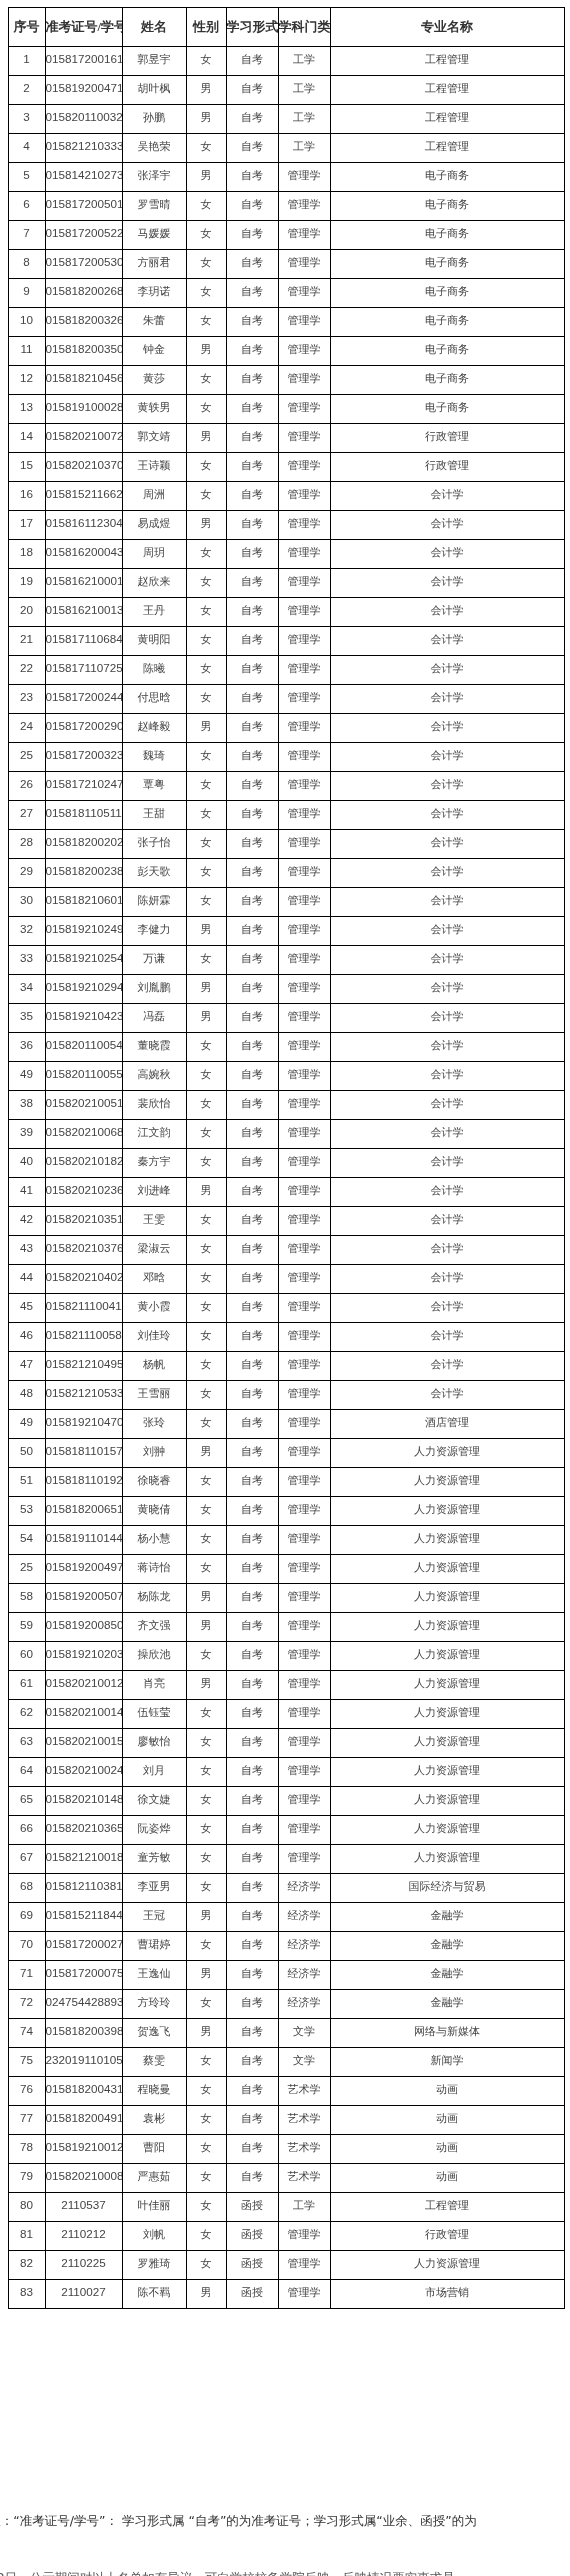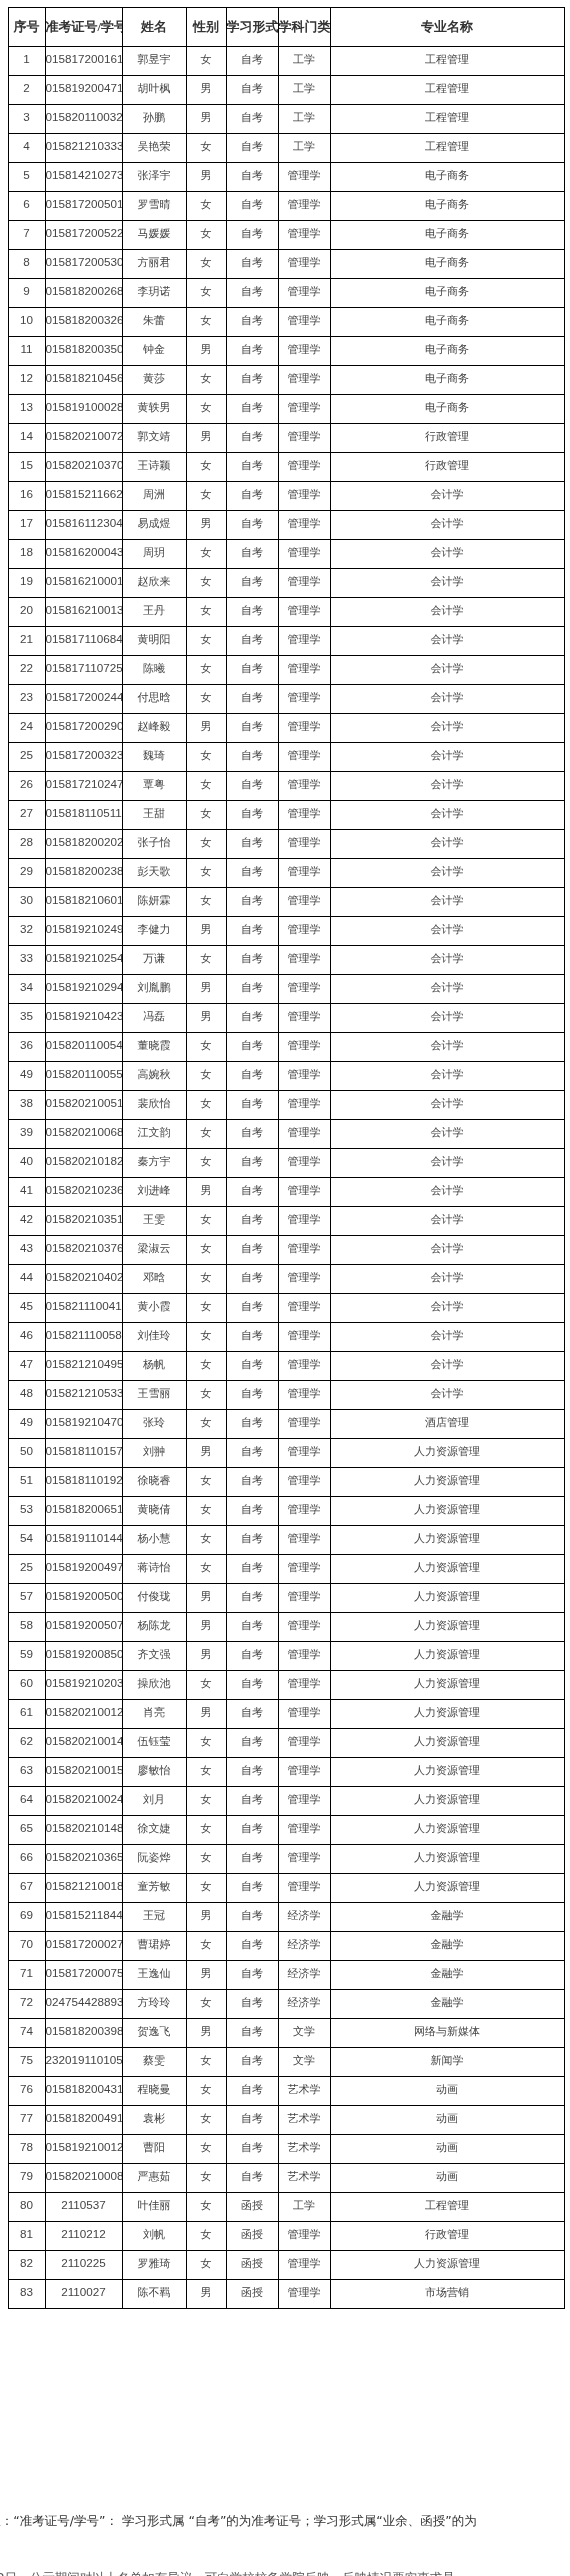--- a/index.html
+++ b/index.html
@@ -547,29 +547,20 @@
       <tr>
         <td class="num">25</td>
         <td class="num">015819200497</td>
         <td>蒋诗怡</td>
         <td>女</td>
         <td>自考</td>
         <td>管理学</td>
         <td>人力资源管理</td>
       </tr>
       <tr>
-        <td class="num">57</td>
-        <td class="num">015819200500</td>
-        <td>付俊珑</td>
-        <td>男</td>
-        <td>自考</td>
-        <td>管理学</td>
-        <td>人力资源管理</td>
-      </tr>
-      <tr>
         <td class="num">58</td>
         <td class="num">015819200507</td>
         <td>杨陈龙</td>
         <td>男</td>
         <td>自考</td>
         <td>管理学</td>
         <td>人力资源管理</td>
       </tr>
       <tr>
         <td class="num">59</td>
@@ -644,20 +635,29 @@
         <td>人力资源管理</td>
       </tr>
       <tr>
         <td class="num">67</td>
         <td class="num">015821210018</td>
         <td>童芳敏</td>
         <td>女</td>
         <td>自考</td>
         <td>管理学</td>
         <td>人力资源管理</td>
+      </tr>
+      <tr>
+        <td class="num">68</td>
+        <td class="num">015812110381</td>
+        <td>李亚男</td>
+        <td>女</td>
+        <td>自考</td>
+        <td>经济学</td>
+        <td>国际经济与贸易</td>
       </tr>
       <tr>
         <td class="num">69</td>
         <td class="num">015815211844</td>
         <td>王冠</td>
         <td>男</td>
         <td>自考</td>
         <td>经济学</td>
         <td>金融学</td>
       </tr>

